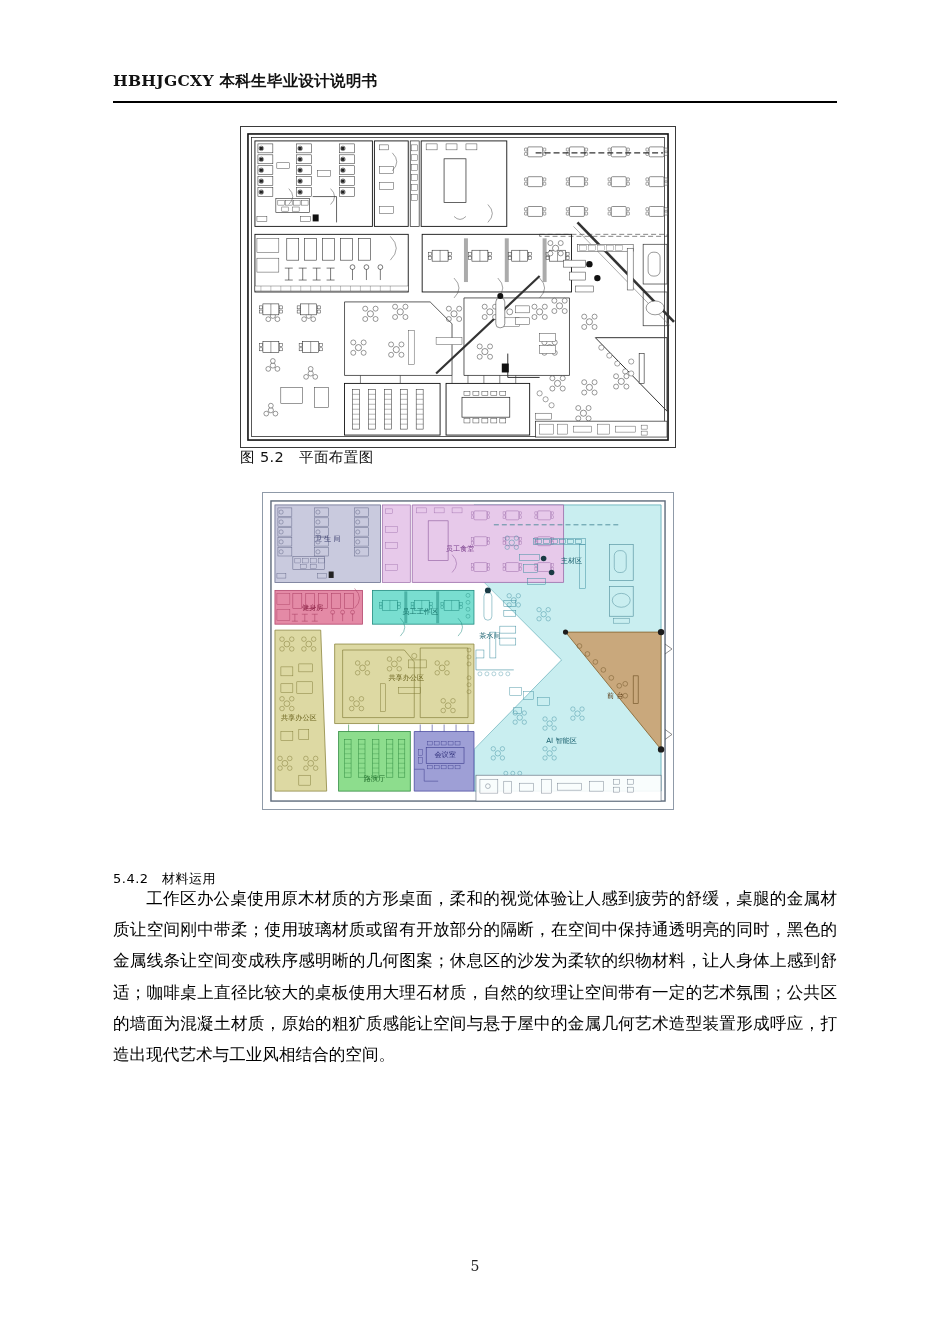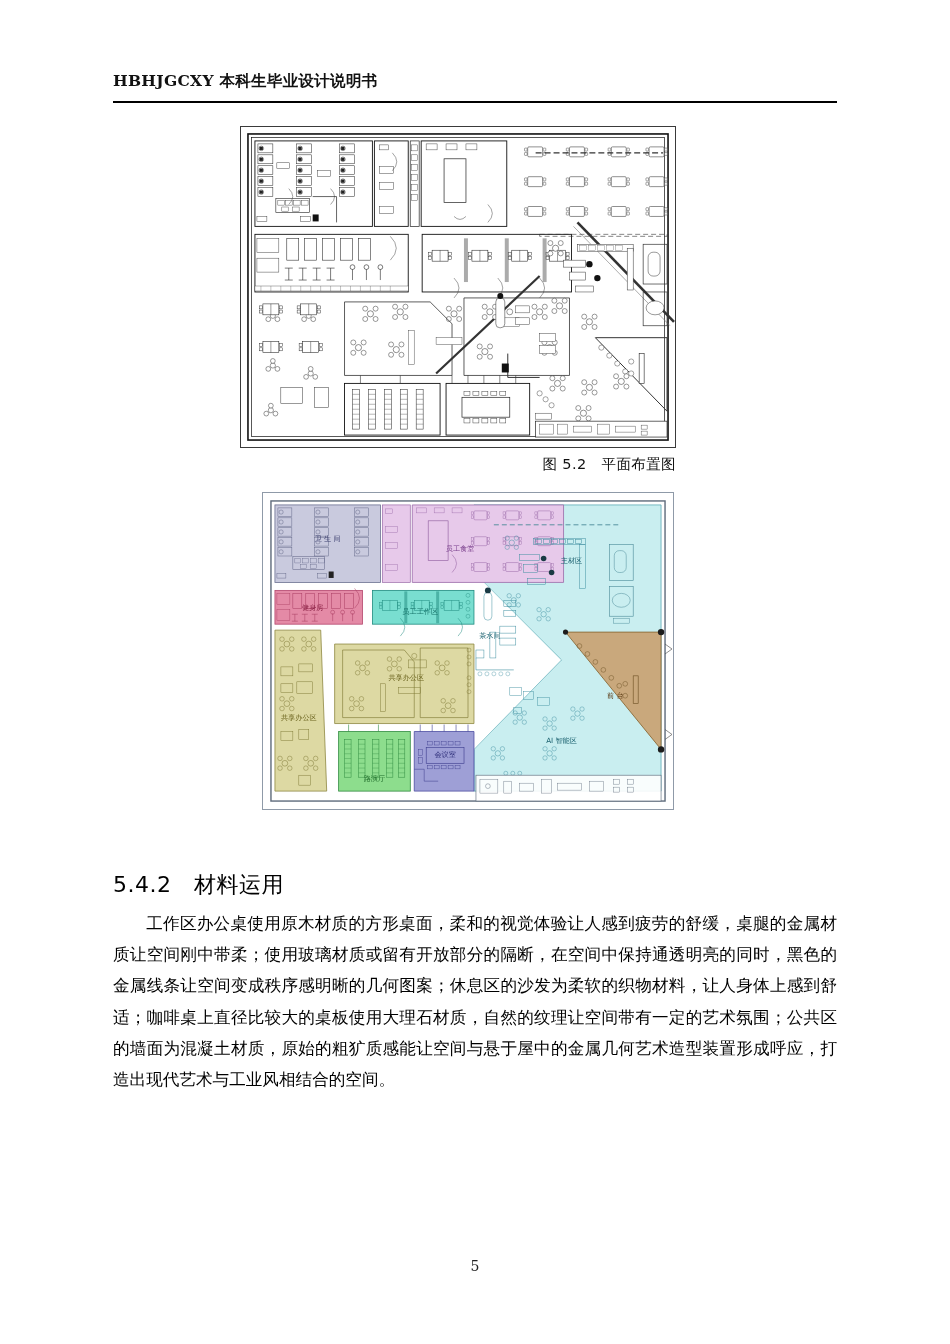--- a/index.html
+++ b/index.html
@@ -23,50 +23,50 @@
     color:#111;line-height:1.2;
   }
   .header-rule{
     position:absolute;left:113px;top:101px;width:724px;height:0;
     border-top:2.2px solid #000;
   }
 
   
   .figure{position:absolute;}
   .fig-caption{
-    text-align:right;
+    text-align:left;
     font-family:"DejaVu Sans","Liberation Sans",sans-serif;
     font-size:14.5px;color:#111;letter-spacing:.4px;
-    margin-top:7px;white-space:pre;
+    margin-top:0;white-space:pre;
   }
 
   
   #fig52{left:240px;top:126px;width:436px;height:322px;}
   #fig52 .frame{
     width:436px;height:322px;background:#fff;
     border:1px solid #3a3a3a;box-sizing:border-box;position:relative;
   }
   
   #fig53{left:262px;top:492px;width:412px;height:318px;}
   #fig53 .frame{
     width:412px;height:318px;background:#14b8a6;
     border:1px solid #8f9aa8;box-sizing:border-box;position:relative;
   }
   .fig-svg{display:block;width:100%;height:100%;}
 
   
   .section-heading{
     position:absolute;left:113px;top:870px;width:724px;
-    font-size:22px;color:#000;letter-spacing:.5px;white-space:pre;
+    font-size:13px;color:#000;letter-spacing:.5px;white-space:pre;
   }
 
   
   .body-text{
-    position:absolute;left:113px;top:908px;width:724px;
-    font-family:Liberation Sans, sans-serif;
+    position:absolute;left:113px;top:884px;width:724px;
+    font-family:Liberation Mono, monospace;
     font-size:16.6px;
     line-height:31.2px;
     color:#000;
     text-align:justify;
     text-justify:inter-ideograph;
     text-indent:2em;
   }
 
   
   .page-number{

